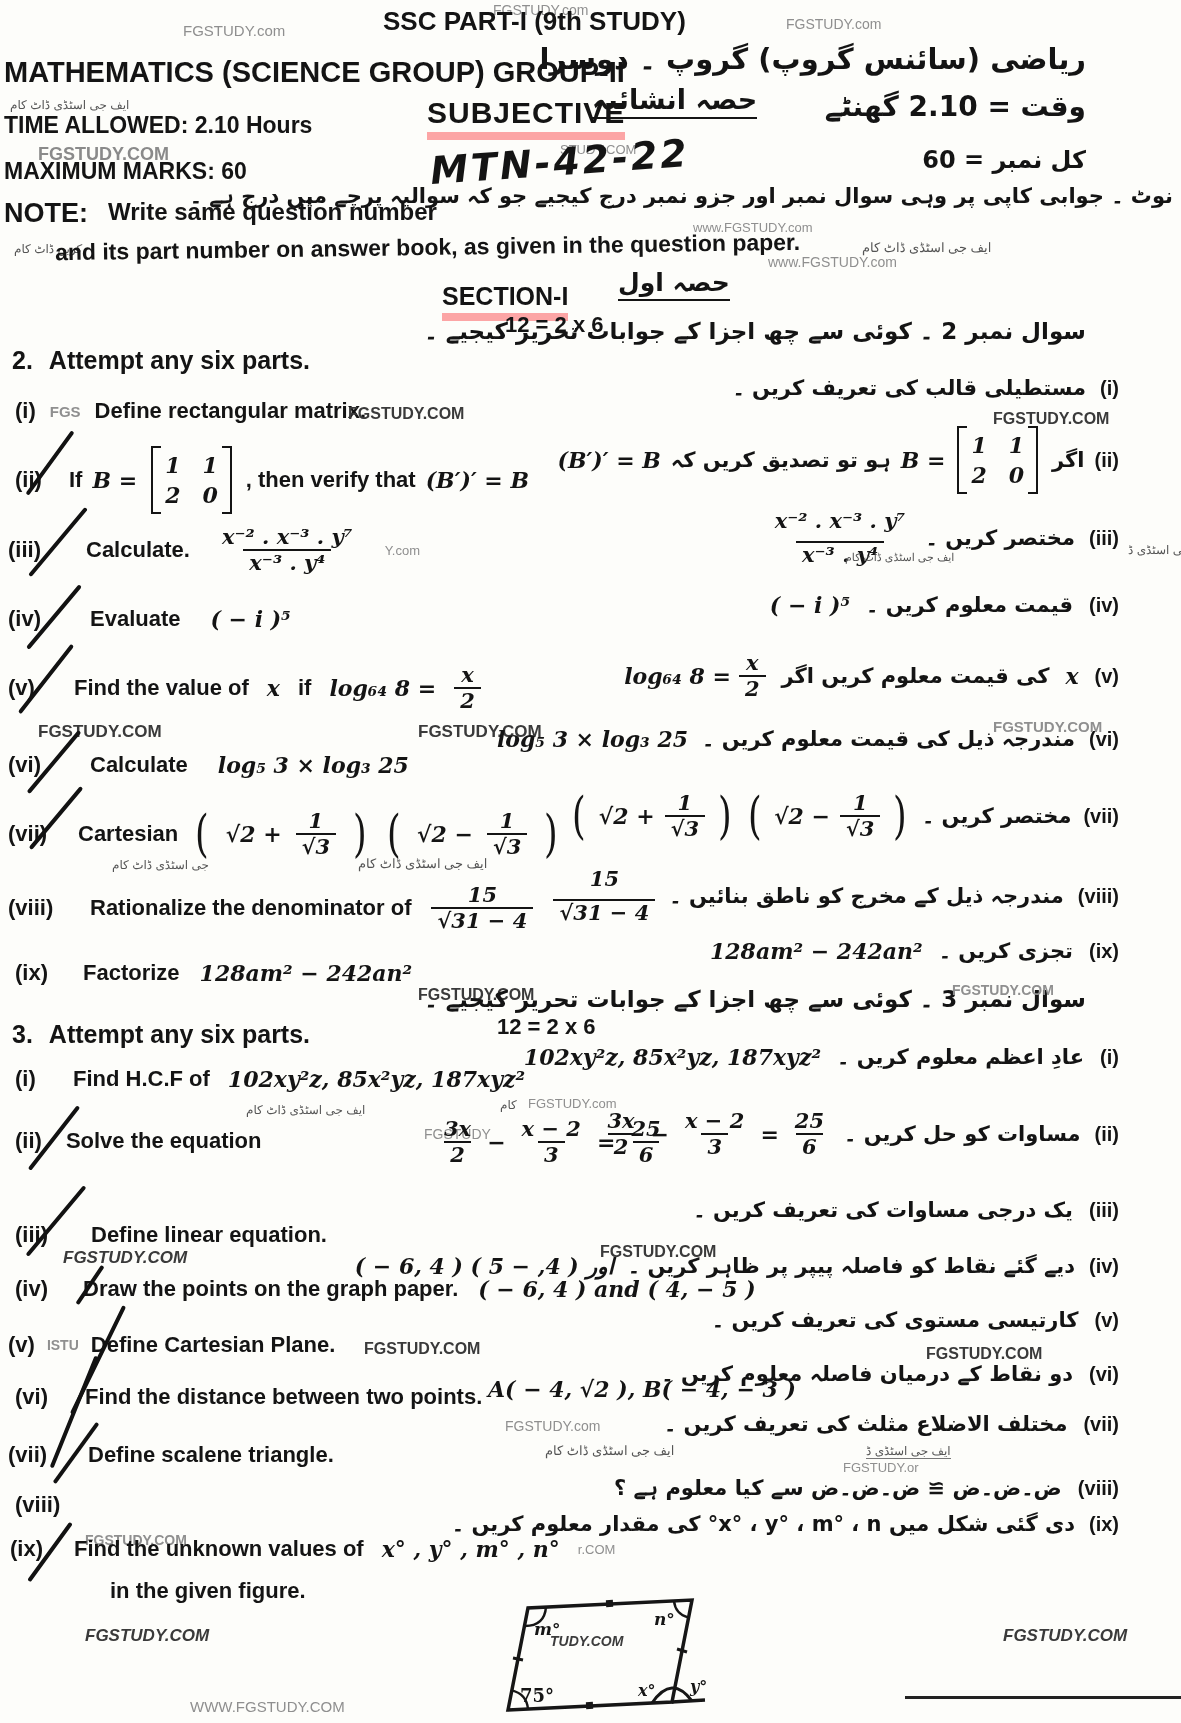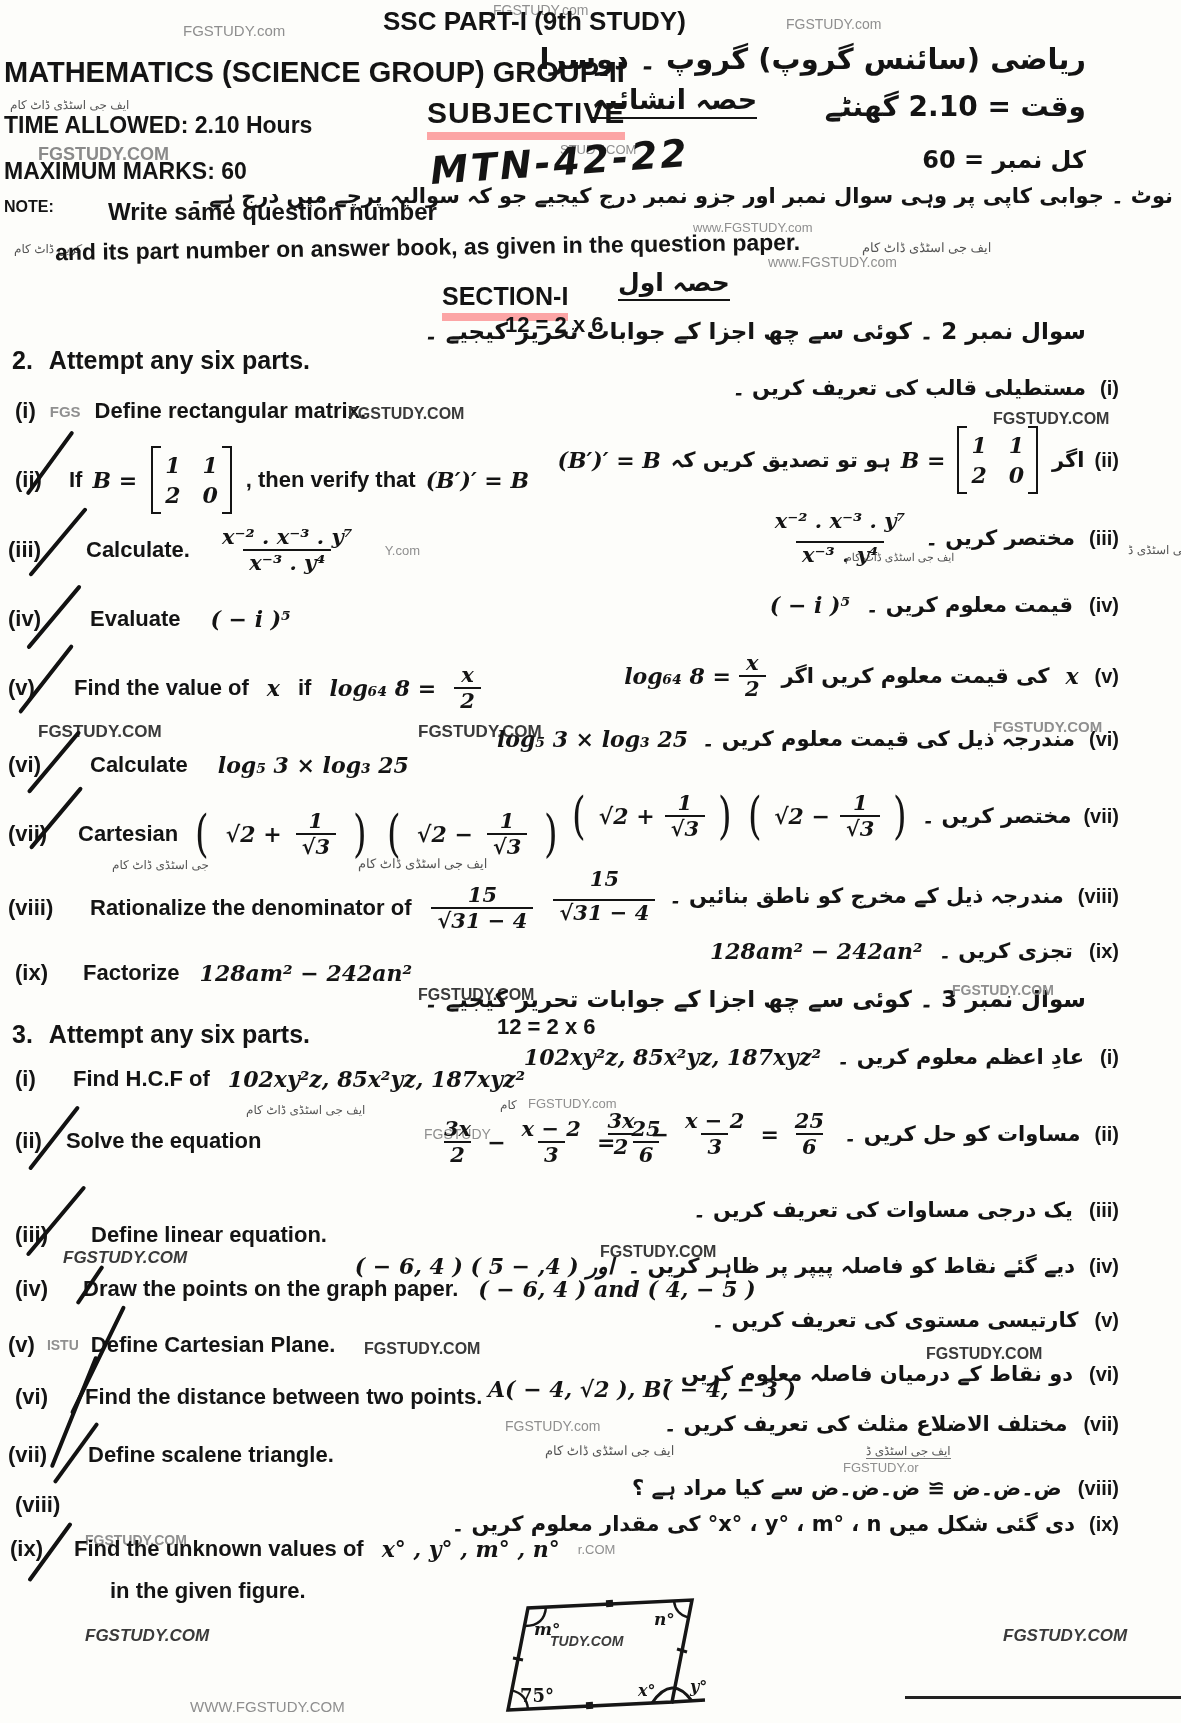--- a/index.html
+++ b/index.html
@@ -45,21 +45,21 @@
   <span class="abs urdu wm" style="left:10px;top:98px;font-size:12px;color:#555">ایف جی اسٹڈی ڈاٹ کام</span>
   <span class="abs en" style="left:4px;top:112px;font-size:23px">TIME ALLOWED: 2.10  Hours</span>
   <span class="abs en ul3" style="left:427px;top:96px;font-size:30px;letter-spacing:1px">SUBJECTIVE</span>
   <span class="abs urdu ul2" style="left:592px;top:84px;font-size:27px">حصہ انشائیہ</span>
   <span class="abs urdu" style="right:95px;top:90px;font-size:28px">وقت = 2.10 گھنٹے</span>
   <span class="abs wm" style="left:38px;top:144px;font-size:18px;font-weight:700;color:#8a8a8a">FGSTUDY.COM</span>
   <span class="abs en" style="left:4px;top:158px;font-size:23px">MAXIMUM MARKS: 60</span>
   <span class="abs wm" style="left:560px;top:142px;font-size:13px">STUDY.COM</span>
   <span class="abs hand" style="left:430px;top:140px">MTN-42-22</span>
   <span class="abs urdu" style="right:95px;top:146px;font-size:24px">کل نمبر = 60</span>
-  <span class="abs en" style="left:4px;top:198px;font-size:16px">NOTE:</span>
+  <span class="abs en" style="left:4px;top:198px;font-size:27px">NOTE:</span>
   <span class="abs en" style="left:108px;top:198px;font-size:24px">Write same question number</span>
   <span class="abs urdu" style="right:8px;top:184px;font-size:21px">نوٹ ۔   جوابی کاپی پر وہی سوال نمبر اور جزو نمبر درج کیجیے جو کہ سوالیہ پرچے میں درج ہے ۔</span>
   <span class="abs wm" style="left:693px;top:220px;font-size:13px">www.FGSTUDY.com</span>
   <span class="abs urdu wm" style="left:14px;top:242px;font-size:12px;color:#555">کریں ڈاٹ کام</span>
   <span class="abs en" style="left:55px;top:234px;font-size:23px;transform:rotate(-0.8deg)">and its part number on answer book, as given in the question paper.</span>
   <span class="abs urdu wm" style="left:862px;top:240px;font-size:13px;color:#555">ایف جی اسٹڈی ڈاٹ کام</span>
   <span class="abs wm" style="left:768px;top:254px;font-size:14px">www.FGSTUDY.com</span>
 
   <span class="abs en ul3" style="left:442px;top:282px;font-size:25px">SECTION-I</span>
   <span class="abs urdu ul2" style="left:618px;top:268px;font-size:25px">حصہ اول</span>
@@ -404,21 +404,21 @@
 
   <div class="rrow" style="right:62px;top:1412px;gap:16px">
     <span class="en" style="font-size:20px">(vii)</span>
     <span class="urdu">مختلف الاضلاع مثلث کی تعریف کریں ۔</span>
   </div>
   <span class="abs urdu wm" style="left:866px;top:1444px;font-size:12px;color:#555;border-bottom:1px solid #777">ایف جی اسٹڈی ڈ</span>
   <span class="abs wm" style="left:843px;top:1460px;font-size:13px">FGSTUDY.or</span>
 
   <div class="rrow" style="right:62px;top:1476px;gap:16px">
     <span class="en" style="font-size:20px">(viii)</span>
-    <span class="urdu">ض۔ض۔ض  ≅  ض۔ض۔ض سے کیا مراد ہے ؟</span>
+    <span class="urdu">ض۔ض۔ض  ≅  ض۔ض۔ض سے کیا معلوم ہے ؟</span>
   </div>
 
   <div class="rrow" style="right:62px;top:1512px;gap:14px">
     <span class="en" style="font-size:20px">(ix)</span>
     <span class="urdu">دی گئی شکل میں x° ، y° ، m° ، n° کی مقدار معلوم کریں ۔</span>
   </div>
 
   <div class="slash" style="left:48px;top:424px;height:78px;transform:rotate(36deg)"></div>
   <div class="slash" style="left:56px;top:498px;height:88px;transform:rotate(40deg)"></div>
   <div class="slash" style="left:52px;top:576px;height:82px;transform:rotate(40deg)"></div>

